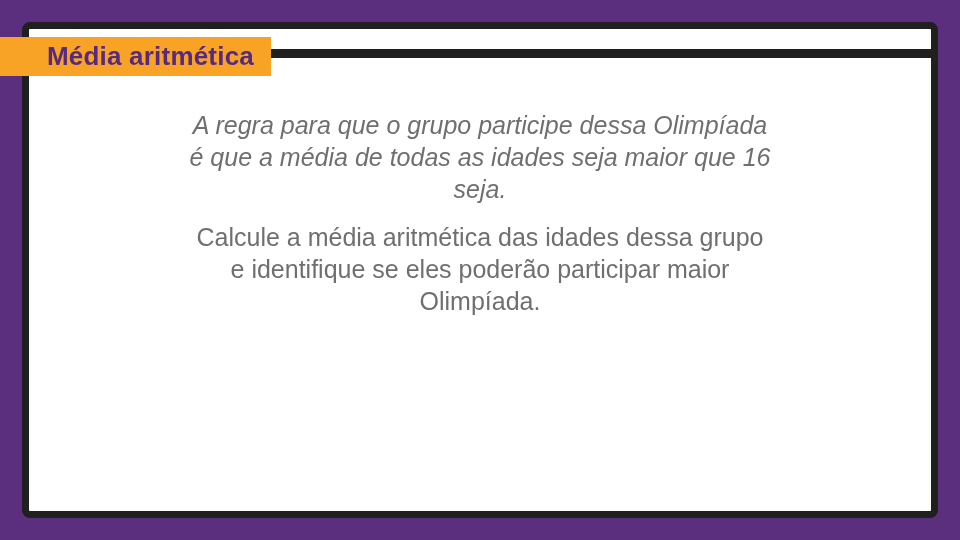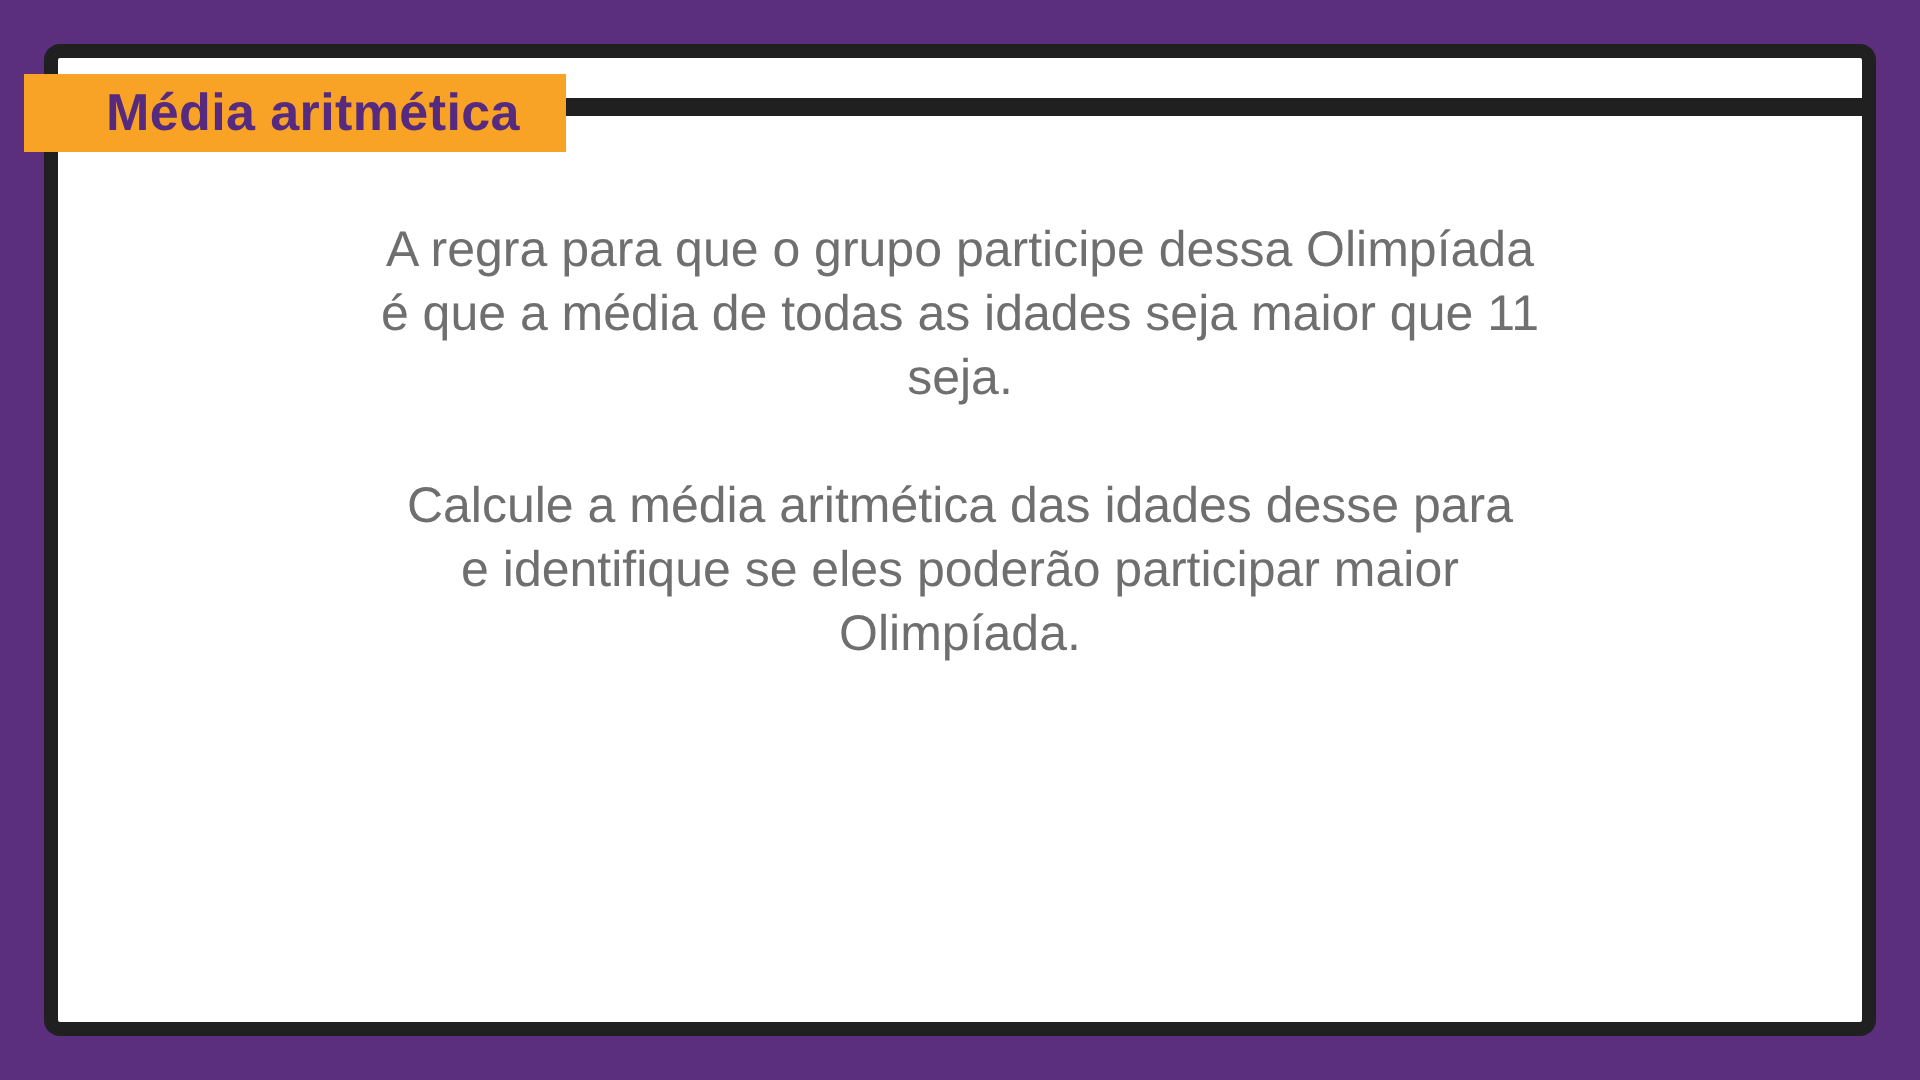--- a/index.html
+++ b/index.html
@@ -35,71 +35,72 @@
   .header-rule {
     position: absolute;
     left: 0;
     right: 0;
     top: 20px;
     height: 9px;
     background: var(--ink);
   }
   .title-label {
     position: absolute;
-    left: 12px;
+    left: 0;
     top: 37px;
     width: 271px;
     height: 39px;
     background: var(--orange);
     z-index: 3;
     display: flex;
     align-items: center;
-    padding-left: 41px;
+    padding-left: 30px;
+    justify-content: center;
   }
   .title-label .title-text {
     font-size: 26px;
     font-weight: 700;
     color: var(--title-purple);
     letter-spacing: 0.2px;
     white-space: nowrap;
   }
   .body-text {
     position: absolute;
     left: 0;
     top: 109px;
     width: 100%;
     z-index: 2;
     text-align: center;
     color: var(--body-gray);
     font-size: 25px;
     line-height: 32px;
   }
   .body-text p.para { margin: 0; }
-  .body-text p.para:first-child { margin-bottom: 32px; }
+  .body-text p.para:first-child { margin-bottom: 16px; font-style: italic; }
   .body-text .line { display: block; white-space: nowrap; }
 </style>
 </head>
 <body>
 
 <div class="slide">
 
   <div class="card">
     <div class="header-rule"></div>
   </div>
 
   <div class="title-label">
     <span class="title-text">Média aritmética</span>
   </div>
 
   <div class="body-text">
     <p class="para">
       <span class="line">A regra para que o grupo participe dessa Olimpíada</span>
-      <span class="line">é que a média de todas as idades seja maior que 11</span>
+      <span class="line">é que a média de todas as idades seja maior que 16</span>
       <span class="line">seja.</span>
     </p>
     <p class="para">
-      <span class="line">Calcule a média aritmética das idades desse para</span>
+      <span class="line">Calcule a média aritmética das idades dessa grupo</span>
       <span class="line">e identifique se eles poderão participar maior</span>
       <span class="line">Olimpíada.</span>
     </p>
   </div>
 
 </div>
 
 </body></html>

